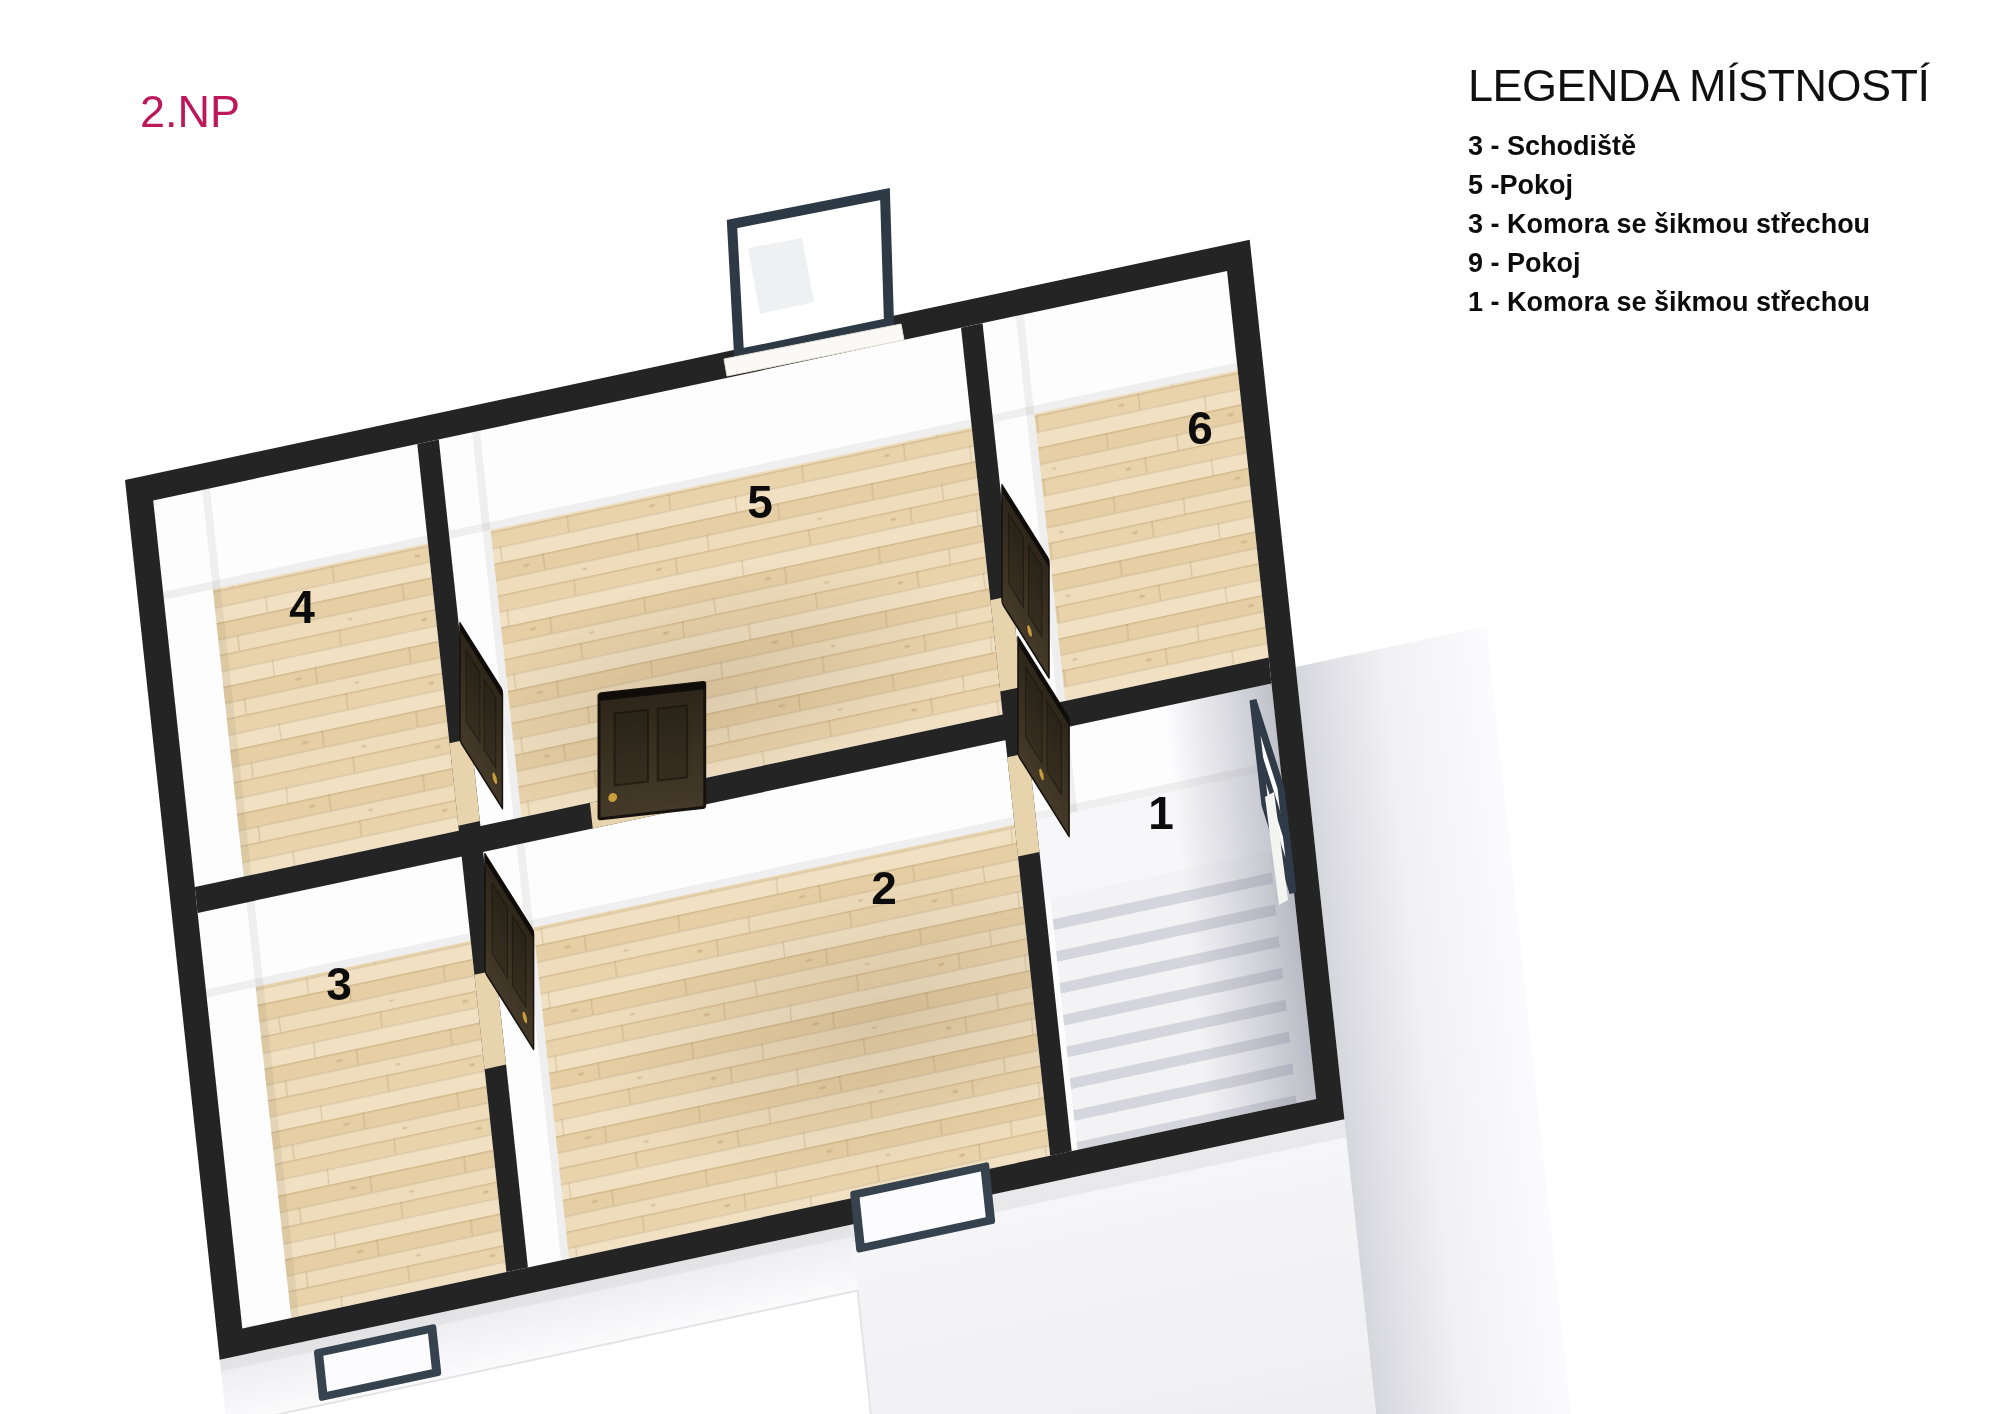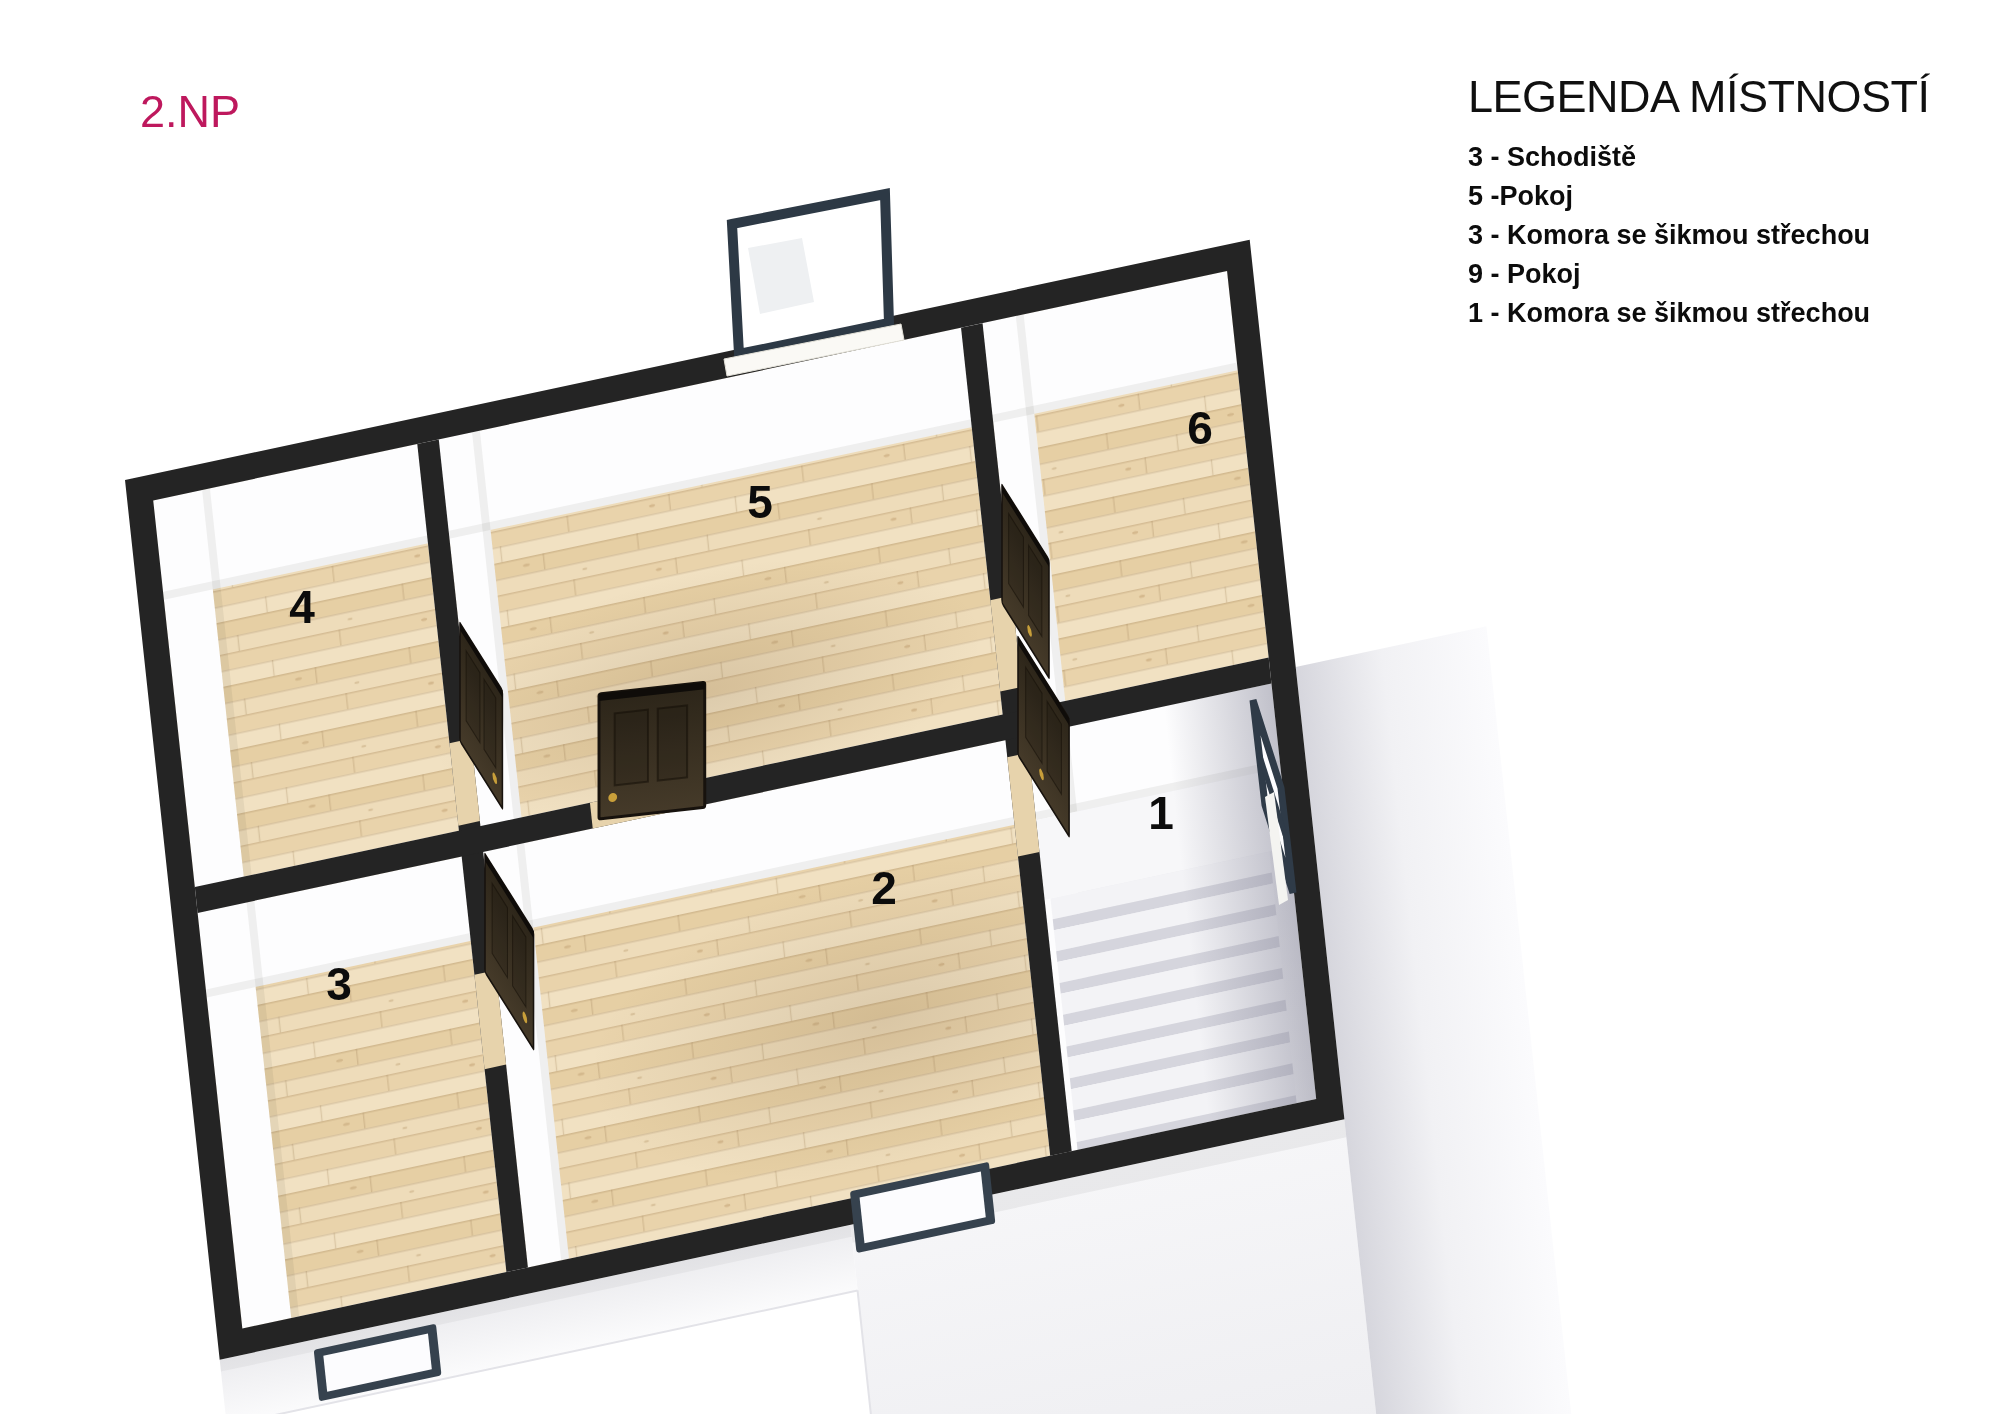--- a/index.html
+++ b/index.html
@@ -1,21 +1,21 @@
 <!DOCTYPE html>
 <html><head>
 <meta charset="utf-8">
 <style>
   html,body{margin:0;padding:0;width:2000px;height:1414px;background:#ffffff;overflow:hidden;
             font-family:"Liberation Sans",sans-serif;}
   .stage{position:relative;width:2000px;height:1414px;}
   svg{position:absolute;left:0;top:0;}
   .floor-label{position:absolute;left:140px;top:86px;font-size:45px;font-weight:400;
                color:#be185d;letter-spacing:0;}
-  .legend{position:absolute;left:1468px;top:72px;width:500px;}
+  .legend{position:absolute;left:1468px;top:61px;width:500px;}
   .legend-title{font-size:45px;font-weight:300;color:#101010;letter-spacing:-0.5px;line-height:1.1;}
   .legend-items{margin-top:16px;}
   .legend-item{font-size:27px;font-weight:700;color:#0c0c0c;line-height:39px;}
   .room-label{font-family:"Liberation Sans",sans-serif;font-size:46px;font-weight:700;fill:#0c0c0c;
               text-anchor:middle;}
 </style>
 </head>
 <body>
 
 <div class="stage">

